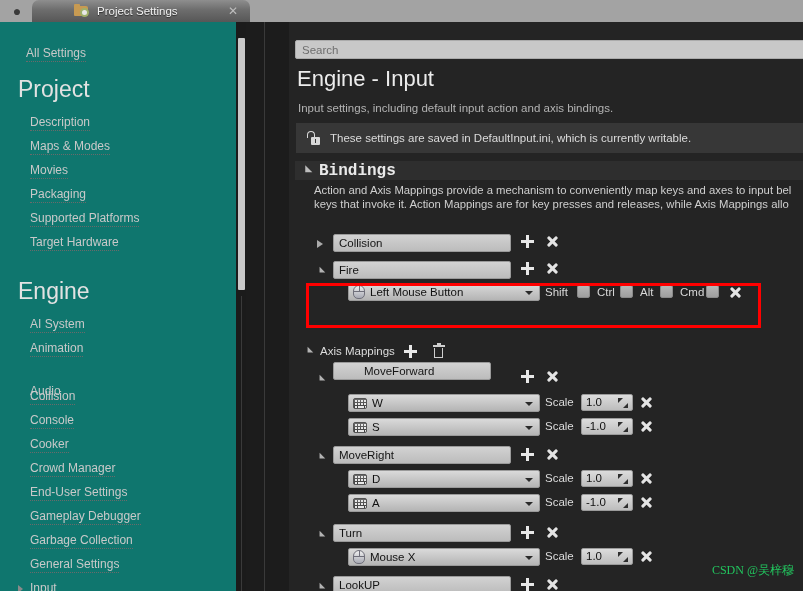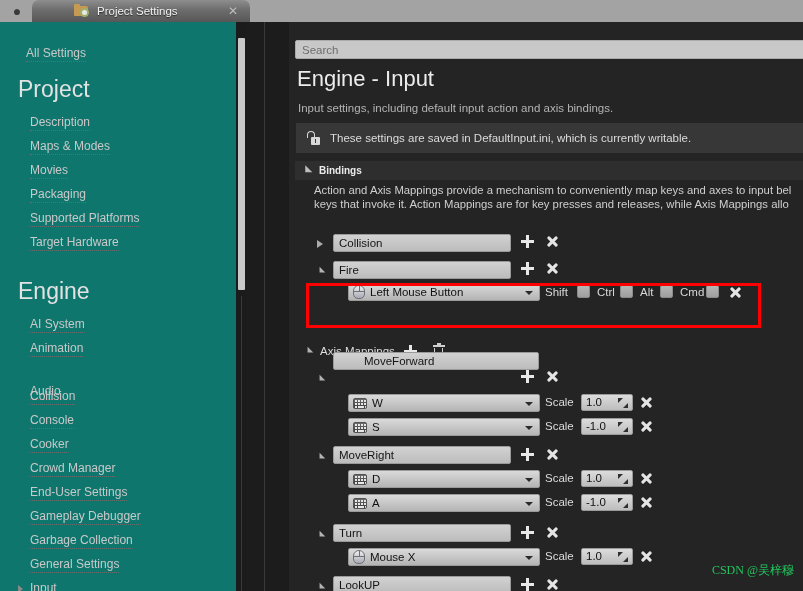--- a/index.html
+++ b/index.html
@@ -122,21 +122,21 @@
   }
   .notice-text { margin-left: 10px; font-size: 11.5px; color: #dcdcdc; }
 
   
   .cat-head {
     position: absolute; left: 6px; top: 139px; width: 514px; height: 19px;
     background: #2e2e2e; display: flex; align-items: center;
   }
   .cat-head .tri { margin-left: 7px; }
   .cat-head .label {
-    margin-left: 7px; font-size: 10px; color: #eaeaea; font-weight: bold;
+    margin-left: 7px; font-size: 16px; color: #eaeaea; font-weight: bold; font-family: Liberation Mono, monospace;
   }
   .tri-down {
     width: 0; height: 0; border-top: 5px solid #bdbdbd;
     border-right: 5px solid transparent; border-left: 5px solid transparent;
     transform: rotate(45deg);
   }
   .tri-down-s {
     width: 0; height: 0; border-top: 4.5px solid #b3b3b3;
     border-right: 4.5px solid transparent; border-left: 4.5px solid transparent;
     transform: rotate(45deg);
@@ -389,21 +389,21 @@
       <span class="icon-trash" style="margin-left:16px;">
         <span class="handle"></span>
           <span class="lid"></span>
           <span class="can"></span>
       </span>
     </div>
 
     <div class="group-row" style="left:28px; top:348px;">
       <span class="tri-down-s"></span>
     </div>
-    <div class="name-field" style="left:44px; top:330px; width:206px;padding-left:30px;">MoveForward</div>
+    <div class="name-field" style="left:44px; top:340px; width:158px;padding-left:30px;">MoveForward</div>
     <div class="row-icons" style="left:232px; top:348px;">
       <span class="icon-plus"></span>
       <span class="icon-x"></span>
     </div>
 
     <div class="key-combo" style="left:59px; top:372px; width:192px;">
       <span class="kicon kbd-icon">
         <span style="left:1px;top:1px"></span>
           <span style="left:4px;top:1px"></span>
           <span style="left:7px;top:1px"></span>

